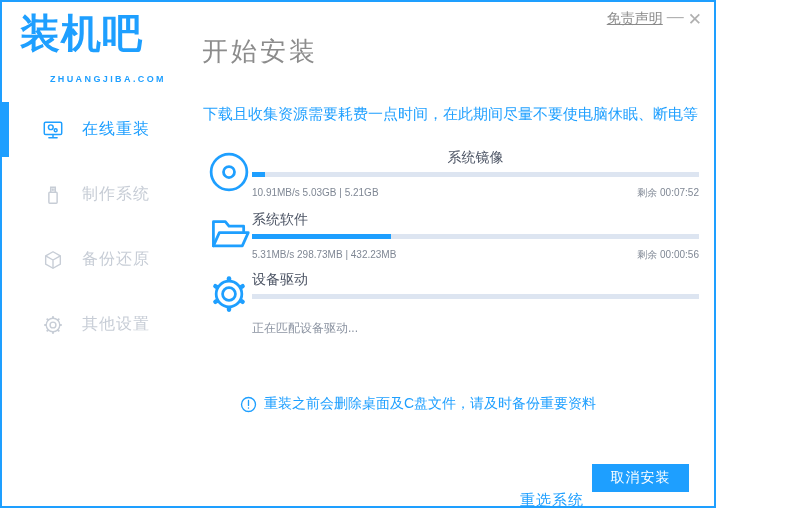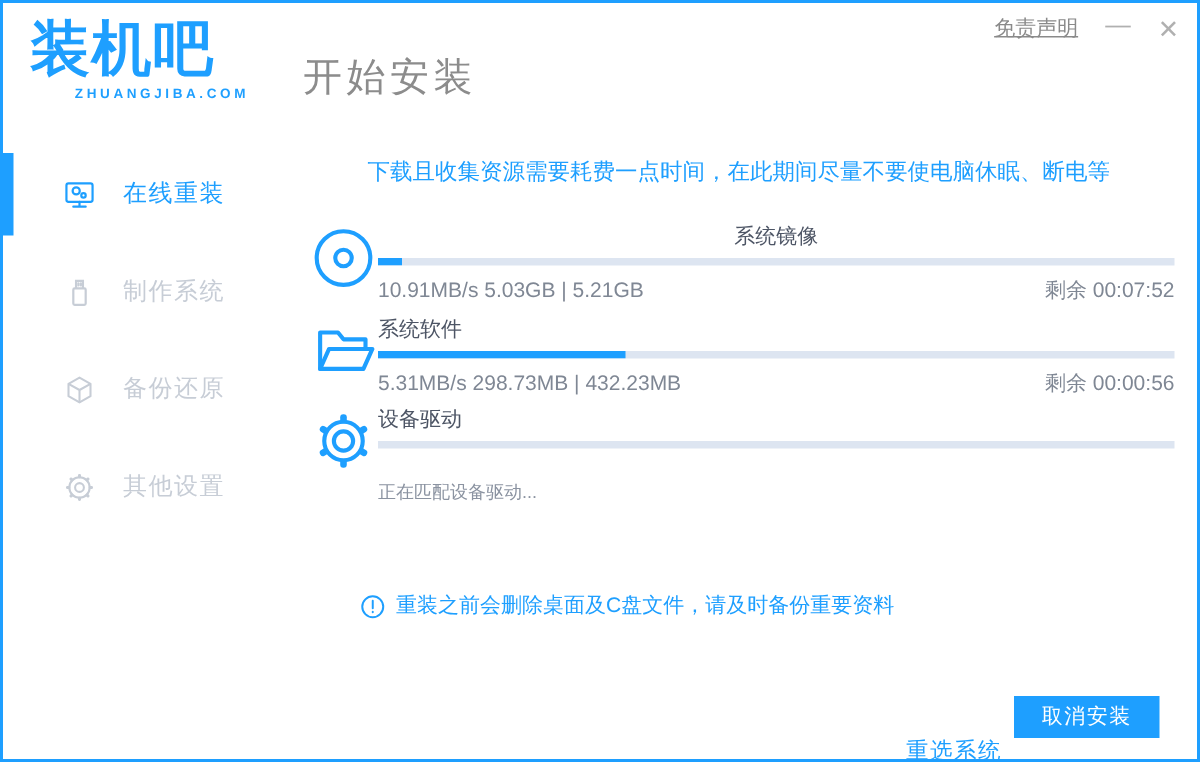--- a/index.html
+++ b/index.html
@@ -2,28 +2,28 @@
 <html><head>
 <meta charset="utf-8">
 <style>
   :root{
     --primary:#1E9FFF;
     --track:#dde5f1;
   }
   *{margin:0;padding:0;box-sizing:border-box;}
   html,body{width:800px;height:508px;overflow:hidden;}
   body{font-family:"Liberation Sans","DejaVu Sans",sans-serif;background:#fff;}
-  #window{position:relative;width:800px;height:508px;background:#fff;border:2px solid var(--primary);}
+  #window{position:relative;width:716px;height:508px;background:#fff;border:2px solid var(--primary);}
 
   
   .logo{position:absolute;left:18px;top:8px;width:146px;cursor:default;}
   .logo-main{font-size:40px;font-weight:800;color:var(--primary);line-height:1.15;letter-spacing:1px;}
-  .logo-sub{font-size:9px;font-weight:700;color:var(--primary);letter-spacing:2.4px;text-align:right;margin-top:1px;}
+  .logo-sub{font-size:9px;font-weight:700;color:var(--primary);letter-spacing:2.4px;text-align:right;margin-top:18px;}
   .page-title{position:absolute;left:200px;top:32px;font-size:26px;color:#8c8c8c;letter-spacing:3px;text-align:right;}
-  .titlebar-right{position:absolute;top:8px;right:12px;display:flex;align-items:center;gap:18px;}
+  .titlebar-right{position:absolute;top:8px;right:12px;display:flex;align-items:center;gap:4px;}
   .disclaimer{color:#8a8a8a;font-size:14px;text-decoration:underline;cursor:pointer;}
   .win-btn{color:#b0b0b0;font-size:17px;line-height:17px;cursor:pointer;font-weight:400;}
   .win-btn.min{margin-top:-6px;}
 
   
   .sidebar{position:absolute;left:0;top:95px;width:185px;}
   .nav-item{position:relative;height:65px;display:flex;align-items:center;color:#c7cdd6;font-size:16px;cursor:pointer;}
   .nav-item .nav-icon{margin-left:40px;width:22px;height:22px;display:block;}
   .nav-item .nav-label{margin-left:18px;letter-spacing:1px;}
   .nav-item.active{color:var(--primary);}
@@ -32,21 +32,21 @@
 
   
   .notice{position:absolute;left:185px;right:0;top:103px;text-align:center;color:var(--primary);font-size:15px;}
   .task{position:absolute;left:205px;right:15px;}
   .task.t0{top:146px;text-align:center;} .task.t1{top:208px;} .task.t2{top:268px;}
   .task-icon{position:absolute;left:0;top:2px;width:44px;height:44px;color:var(--primary);}
   .task-body{margin-left:45px;}
   .task-title{font-size:14px;color:#4d5565;line-height:18px;}
   .task-bar{height:5px;background:var(--track);margin-top:6px;overflow:hidden;}
   .task-fill{height:100%;width:0;background:var(--primary);}
-  .task-stats{display:flex;justify-content:space-between;margin-top:7px;font-size:14px;color:#7f8794;line-height:18px;}
+  .task-stats{display:flex;justify-content:space-between;margin-top:7px;font-size:10px;color:#7f8794;line-height:18px;}
   .task-status{margin-top:20px;font-size:12px;color:#8b93a1;line-height:18px;}
 
   .note{position:absolute;left:238px;top:393px;display:flex;align-items:center;gap:7px;color:var(--primary);font-size:14px;}
   .note-icon{width:17px;height:17px;flex:0 0 auto;display:block;}
 
   
   .btn-reselect{position:absolute;right:130px;top:489px;color:var(--primary);font-size:15px;background:none;border:none;cursor:pointer;font-family:inherit;letter-spacing:1px;}
   .btn-cancel{position:absolute;right:25px;top:462px;width:97px;height:28px;background:var(--primary);color:#fff;border:none;font-size:14px;cursor:pointer;font-family:inherit;letter-spacing:1px;}
 </style>
 </head>

